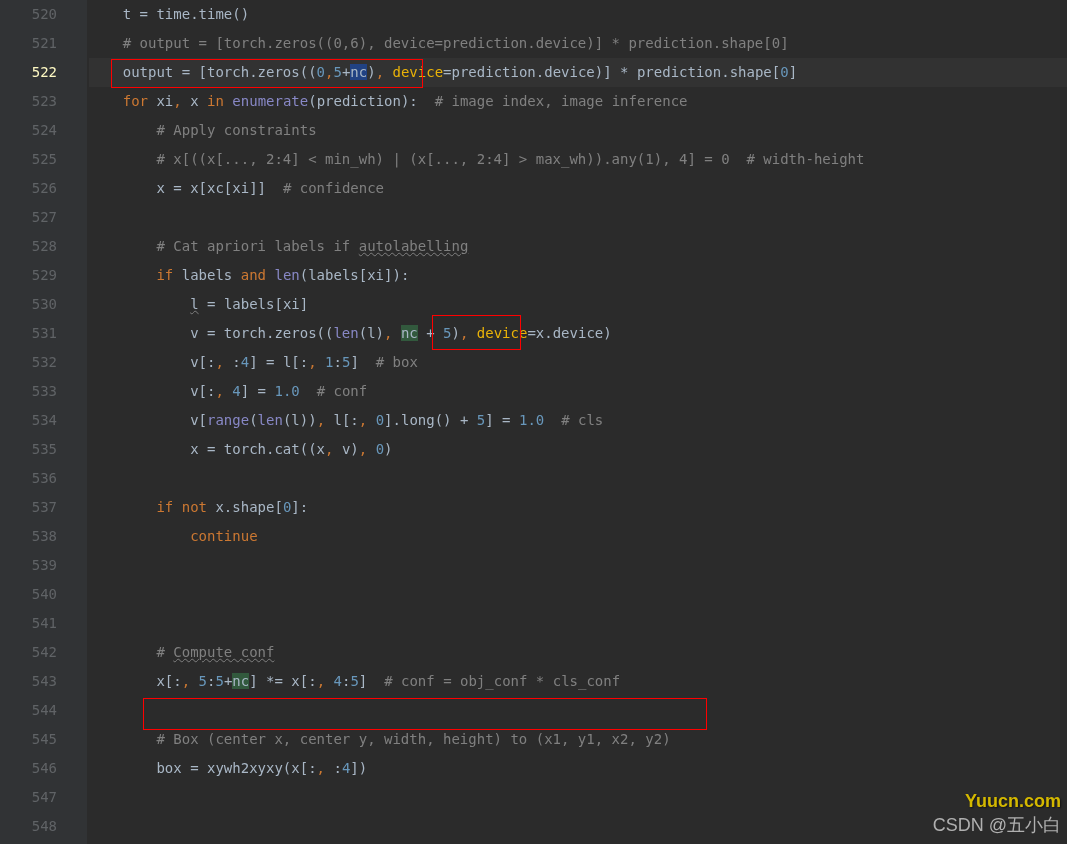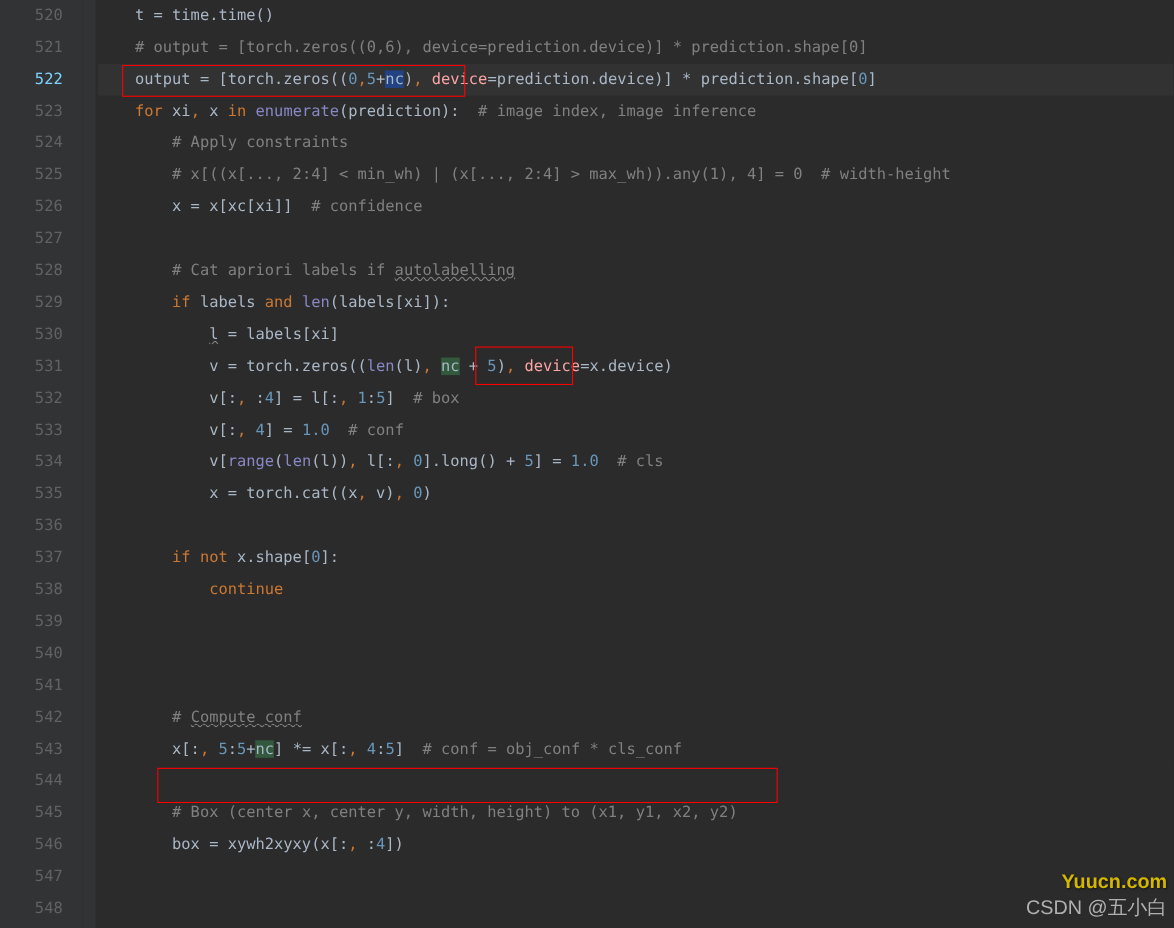--- a/index.html
+++ b/index.html
@@ -3,26 +3,26 @@
 <meta charset="utf-8">
 <style>
   html,body{margin:0;padding:0;background:#2b2b2b;font-family:"Consolas","Monaco",monospace;font-size:14px;line-height:29px;color:#a9b7c6}
   .editor{display:flex;width:1067px;height:844px;position:relative;overflow:hidden}
   .gutter{flex:0 0 75px;background:#313335;text-align:right;padding-right:18px;box-sizing:border-box;color:#606366;user-select:none;position:relative}
   .gutter .ln{height:29px}
   .fold{position:absolute;left:75px;top:0;width:12px;height:100%;background:#313335}
   .code{flex:1;position:relative;padding-left:14px;box-sizing:border-box}
   .line{height:29px;white-space:pre}
   .current{background:#323232}
-  .gutter .cur{color:#7dd3fc}
+  .gutter .cur{color:#fef9c3}
   .c-kw{color:#cc7832}
   .c-bi{color:#8888c6}
   .c-num{color:#6897bb}
   .c-cmt{color:#808080}
-  .c-nm{color:#fca5a5}
+  .c-nm{color:#eab308}
   .c-wavy{text-decoration:underline wavy #808080;text-decoration-thickness:1px}
   .hl-nc{background:#214283}
   .hl-dim{background:#32593d}
   .redbox{position:absolute;border:1px solid #ff0000;pointer-events:none}
   .watermark{position:absolute;right:6px;bottom:28px;font-family:"Microsoft YaHei",sans-serif;font-weight:bold;font-size:18px;color:#d4b800;text-shadow:1px 1px 2px rgba(0,0,0,.6)}
   .csdn{position:absolute;right:6px;bottom:4px;font-family:"Microsoft YaHei",sans-serif;font-size:18px;color:#b0b0b0}
 </style>
 </head>
 <body>
 

